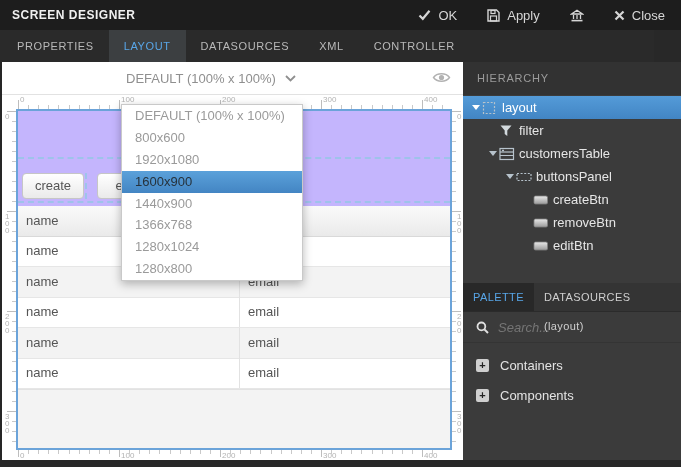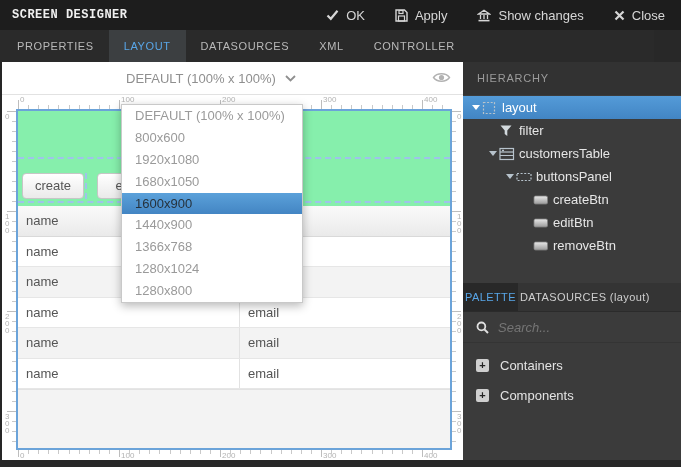--- a/index.html
+++ b/index.html
@@ -3,21 +3,21 @@
 <meta charset="utf-8">
 <style>
   * { margin:0; padding:0; box-sizing:border-box; }
   html,body { width:681px; height:467px; overflow:hidden; background:#282828;
               font-family:"Liberation Sans", sans-serif; }
   body { position:relative; }
 
   
   .hdr { position:absolute; left:0; top:0; width:681px; height:30px; background:#1d1d1d;
          display:flex; align-items:center; }
-  .hdr-title { color:#f0f0f0; font-size:12px; font-weight:bold; letter-spacing:.5px; padding-left:12px;font-family:Liberation Mono, monospace; }
+  .hdr-title { color:#f0f0f0; font-size:12px; font-weight:bold; letter-spacing:.5px; padding-left:12px; }
   .hdr-actions { margin-left:auto; display:flex; align-items:center; gap:30px; padding-right:16px; }
   .hdr-act { display:flex; align-items:center; gap:7px; color:#d6d6d6; font-size:13px; cursor:pointer; }
   .hdr-act svg { display:block; }
 
   
   .tabbar { position:absolute; left:0; top:30px; width:654px; height:32px; background:#2a2a2a;
             display:flex; align-items:center; padding-left:2px; }
   .tab { color:#b9b9b9; font-size:11px; letter-spacing:.6px; padding:0 15px; line-height:32px; cursor:pointer; }
   .tab.active { background:#3c3f41; color:#58a6e8; }
 
@@ -48,29 +48,29 @@
   .ruler-right .tick.major { width:9px; background:#bdbdbd; }
   .rlabel { position:absolute; font-size:8px; color:#b3b3b3; line-height:8px; }
   .ruler-top .rlabel { top:1px; }
   .ruler-bottom .rlabel { top:2px; }
   .ruler-left .rlabel, .ruler-right .rlabel { white-space:pre-line; line-height:7px; }
   .ruler-left .rlabel { left:3px; }
   .ruler-right .rlabel { left:5px; }
 
   
   .canvas { position:absolute; left:14px; top:47px; width:436px; height:341px;
-            border:2px solid #6ba3d9; background:#86efac; }
+            border:2px solid #6ba3d9; background:#c4b5fd; }
   .dashline { position:absolute; left:0; right:0; border-top:2px dashed #9ec3ea; }
   .dash-v { position:absolute; border-left:2px dashed #9ec3ea; }
   .dbtn { position:absolute; top:62px; height:26px; border:1px solid #c6c6c6; border-radius:4px;
           background:linear-gradient(#ffffff,#eaeaea); font-size:13px; color:#555;
           text-align:center; line-height:24px; cursor:pointer; }
 
   .dtable { position:absolute; left:0; top:95px; right:0; }
-  .trow { height:30.5px; display:flex; border-bottom:1px solid #e6e6e6; background:#fff; cursor:default; }
+  .trow { height:30.5px; display:flex; border-bottom:1px solid #e6e6e6; background:#fff; cursor:default;align-items:center; }
   .trow.shade { background:#f3f3f3; }
   .trow.thead { background:linear-gradient(#fafafa,#eaeaea); border-bottom:1px solid #d9d9d9; }
   .tcell { font-size:13px; color:#555; line-height:30px; padding-left:8px; overflow:hidden; }
   .tcell.c-name { width:221px; }
   .tcell.c-email { flex:1; border-left:1px solid #e2e2e2; }
   .trest { position:absolute; left:0; right:0; top:278px; bottom:0; background:#f3f3f3;
            border-top:1px solid #e2e2e2; }
 
   
   .res-popup { position:absolute; left:121px; top:104px; width:182px; background:#fff;
@@ -88,21 +88,21 @@
   .tnode.sel { background:linear-gradient(#549bd8,#4285c4); color:#fff; }
   .t-arrow { width:13px; display:flex; justify-content:center; }
   .t-arrow i { width:0; height:0; border-left:4px solid transparent; border-right:4px solid transparent;
                border-top:5px solid #b7c3cc; }
   .tnode.sel .t-arrow i { border-top-color:#fff; }
   .t-icon { width:17px; display:flex; align-items:center; }
   .t-label { padding-left:3px; }
 
   .pal-tabs { position:absolute; left:0; top:221px; right:0; height:29px; background:#343434;
               display:flex; border-bottom:1px solid #2b2b2b; }
-  .pal-tab { padding:0 2px; line-height:29px; font-size:11px; letter-spacing:.4px; color:#cfcfcf; cursor:pointer; }
+  .pal-tab { padding:0 10px; line-height:29px; font-size:11px; letter-spacing:.4px; color:#cfcfcf; cursor:pointer; }
   .pal-tab.active { background:#282828; color:#58a6e8; }
   .search-row { position:absolute; left:0; top:250px; right:0; height:31px; display:flex;
                 align-items:center; padding-left:13px; border-bottom:1px solid #343434; }
   .search-row input { background:transparent; border:none; outline:none; font-style:italic;
                       color:#9a9a9a; font-size:13px; margin-left:9px; width:160px;
                       font-family:"Liberation Sans", sans-serif; }
   .pal-sections { position:absolute; left:0; top:288px; right:0; }
   .pal-sec { height:30px; display:flex; align-items:center; padding-left:13px; color:#e3e3e3;
              font-size:13px; cursor:pointer; }
   .plus-box { width:13px; height:13px; background:#cfcfcf; border-radius:2px; color:#222;
@@ -132,21 +132,20 @@
       <span>Apply</span>
     </div>
     <div class="hdr-act">
       <svg width="14" height="13" viewBox="0 0 14 13">
         <path d="M1.5,5 L7,1.2 L12.5,5 Z" fill="none" stroke="#d6d6d6" stroke-width="1.3"></path>
         <line x1="3.5" y1="6" x2="3.5" y2="10" stroke="#d6d6d6" stroke-width="1.3"></line>
         <line x1="7" y1="6" x2="7" y2="10" stroke="#d6d6d6" stroke-width="1.3"></line>
         <line x1="10.5" y1="6" x2="10.5" y2="10" stroke="#d6d6d6" stroke-width="1.3"></line>
         <rect x="1.5" y="10.8" width="11" height="1.6" fill="#d6d6d6"></rect>
       </svg>
-      <span>Show changes</span>
     </div>
     <div class="hdr-act">
       <svg width="11" height="11" viewBox="0 0 11 11">
         <path d="M1.5,1.5 L9.5,9.5 M9.5,1.5 L1.5,9.5" stroke="#d6d6d6" stroke-width="2.2"></path>
       </svg>
       <span>Close</span>
     </div>
   </div>
 </div>
 
@@ -402,21 +401,20 @@
         </div>
       </div>
     <div class="trest"></div>
   </div>
 </div>
 
 <div class="res-popup" id="resPopup">
     <div class="res-item">DEFAULT (100% x 100%)</div>
     <div class="res-item">800x600</div>
     <div class="res-item">1920x1080</div>
-    <div class="res-item">1680x1050</div>
     <div class="res-item hl">1600x900</div>
     <div class="res-item">1440x900</div>
     <div class="res-item">1366x768</div>
     <div class="res-item">1280x1024</div>
     <div class="res-item">1280x800</div>
   </div>
 
 <div class="rpanel">
   <div class="rp-header">HIERARCHY</div>
   <div class="tree" id="hierarchyTree">
@@ -486,36 +484,36 @@
           <svg width="16" height="14" viewBox="0 0 16 14">
             <defs>
               <linearGradient id="bg1" x1="0" y1="0" x2="0" y2="1">
                 <stop offset="0" stop-color="#e9e9e9"></stop>
                 <stop offset="1" stop-color="#9a9a9a"></stop>
               </linearGradient>
             </defs>
             <rect x="1" y="3" width="13.5" height="8" rx="1.5" fill="url(#bg1)" stroke="#808080" stroke-width="0.8"></rect>
           </svg>
         </span>
-        <span class="t-label">editBtn</span>
+        <span class="t-label">removeBtn</span>
       </div>
       <div class="tnode" style="padding-left: 57px;">
         <span class="t-arrow"></span>
         <span class="t-icon">
           <svg width="16" height="14" viewBox="0 0 16 14">
             <defs>
               <linearGradient id="bg1" x1="0" y1="0" x2="0" y2="1">
                 <stop offset="0" stop-color="#e9e9e9"></stop>
                 <stop offset="1" stop-color="#9a9a9a"></stop>
               </linearGradient>
             </defs>
             <rect x="1" y="3" width="13.5" height="8" rx="1.5" fill="url(#bg1)" stroke="#808080" stroke-width="0.8"></rect>
           </svg>
         </span>
-        <span class="t-label">removeBtn</span>
+        <span class="t-label">editBtn</span>
       </div>
     </div>
 
   <div class="pal-tabs" id="palTabs">
       <div class="pal-tab active">PALETTE</div>
       <div class="pal-tab">DATASOURCES (layout)</div>
     </div>
 
   <div class="search-row">
     <svg width="13" height="13" viewBox="0 0 13 13">

